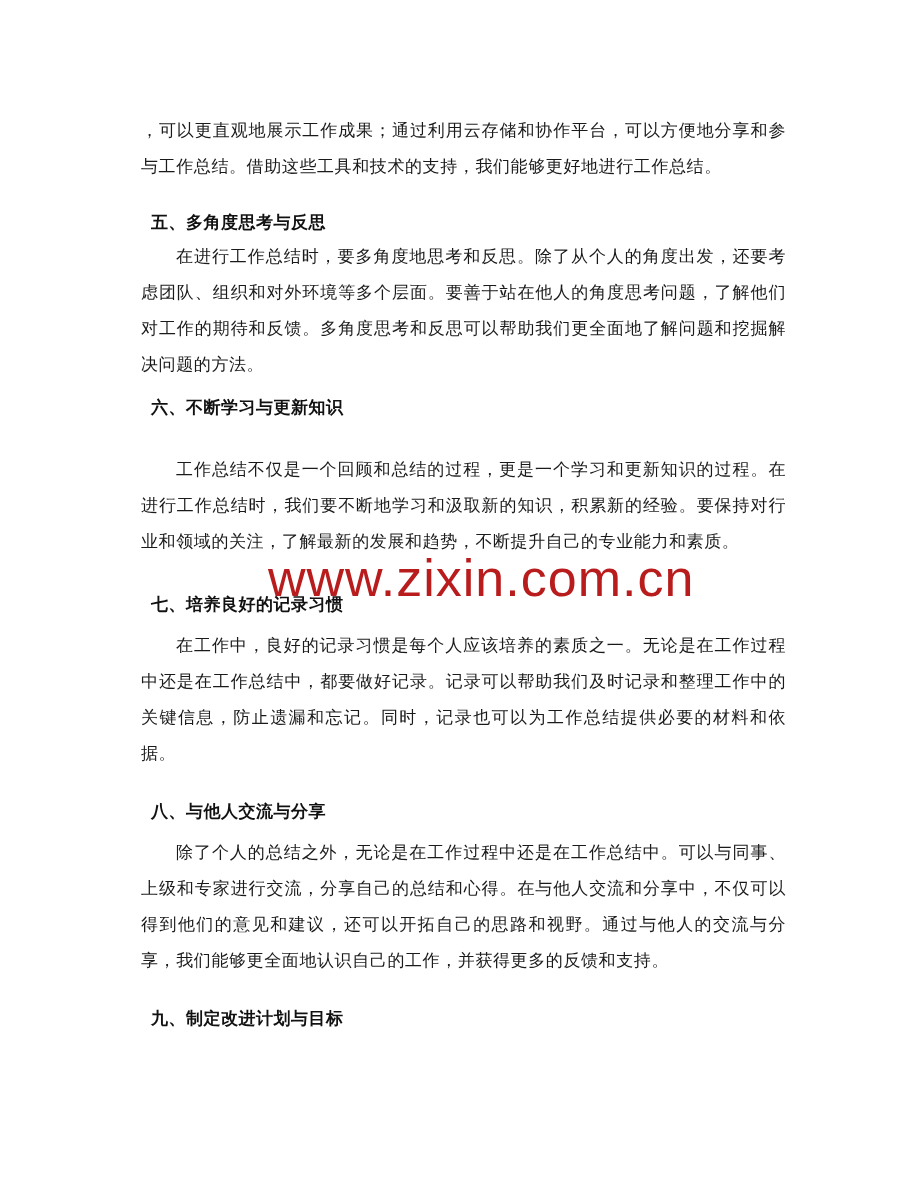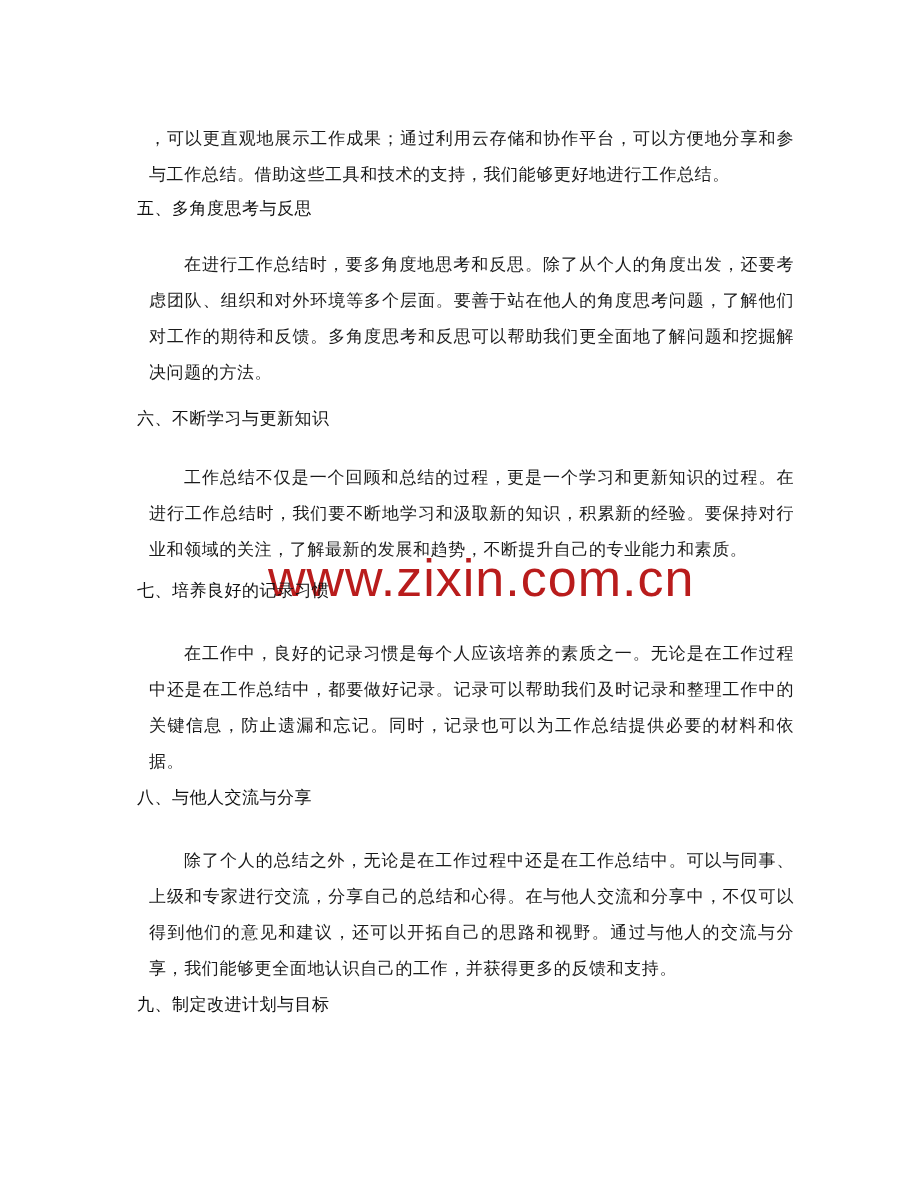--- a/index.html
+++ b/index.html
@@ -23,34 +23,34 @@
     }
     .para {
       position: absolute;
       left: 0;
       width: 645px;
       font-size: 17px;
       line-height: 36px;
       letter-spacing: 0.6px;
       text-align: justify;
       text-align-last: left;
-      margin: 12px;
+      margin: 4px;
     }
     .para.indent {
       text-indent: 35px;
     }
     .heading {
       position: absolute;
       left: 0;
       font-family: "DejaVu Sans", "Liberation Sans", sans-serif;
-      font-weight: normal;
+      font-weight: bold;
       font-size: 17px;
       line-height: 24px;
       letter-spacing: 0.5px;
-      margin: 0;
+      margin: 14px;
       color: #111111;
     }
     .watermark {
       position: absolute;
       left: 268px;
       top: 548px;
       font-family: "Liberation Sans", "DejaVu Sans", sans-serif;
       font-size: 52px;
       line-height: 60px;
       color: #b91c1c;
@@ -66,21 +66,21 @@
 
 <div class="watermark">www.zixin.com.cn</div>
 
 <div class="page content">
 
   <p class="para" style="top:108px;">，可以更直观地展示工作成果；通过利用云存储和协作平台，可以方便地分享和参与工作总结。借助这些工具和技术的支持，我们能够更好地进行工作总结。</p>
 
   <h2 class="heading" style="top:196px;">五、多角度思考与反思</h2>
   <p class="para indent" style="top:234px;">在进行工作总结时，要多角度地思考和反思。除了从个人的角度出发，还要考虑团队、组织和对外环境等多个层面。要善于站在他人的角度思考问题，了解他们对工作的期待和反馈。多角度思考和反思可以帮助我们更全面地了解问题和挖掘解决问题的方法。</p>
 
-  <h2 class="heading" style="top:406px;text-align:center;">六、不断学习与更新知识</h2>
+  <h2 class="heading" style="top:381px;text-align:center;">六、不断学习与更新知识</h2>
   <p class="para indent" style="top:447px;">工作总结不仅是一个回顾和总结的过程，更是一个学习和更新知识的过程。在进行工作总结时，我们要不断地学习和汲取新的知识，积累新的经验。要保持对行业和领域的关注，了解最新的发展和趋势，不断提升自己的专业能力和素质。</p>
 
   <h2 class="heading" style="top:578px;text-align:center;">七、培养良好的记录习惯</h2>
   <p class="para indent" style="top:623px;">在工作中，良好的记录习惯是每个人应该培养的素质之一。无论是在工作过程中还是在工作总结中，都要做好记录。记录可以帮助我们及时记录和整理工作中的关键信息，防止遗漏和忘记。同时，记录也可以为工作总结提供必要的材料和依据。</p>
 
   <h2 class="heading" style="top:785px;">八、与他人交流与分享</h2>
   <p class="para indent" style="top:830px;">除了个人的总结之外，无论是在工作过程中还是在工作总结中。可以与同事、上级和专家进行交流，分享自己的总结和心得。在与他人交流和分享中，不仅可以得到他们的意见和建议，还可以开拓自己的思路和视野。通过与他人的交流与分享，我们能够更全面地认识自己的工作，并获得更多的反馈和支持。</p>
 
   <h2 class="heading" style="top:992px;">九、制定改进计划与目标</h2>
 

